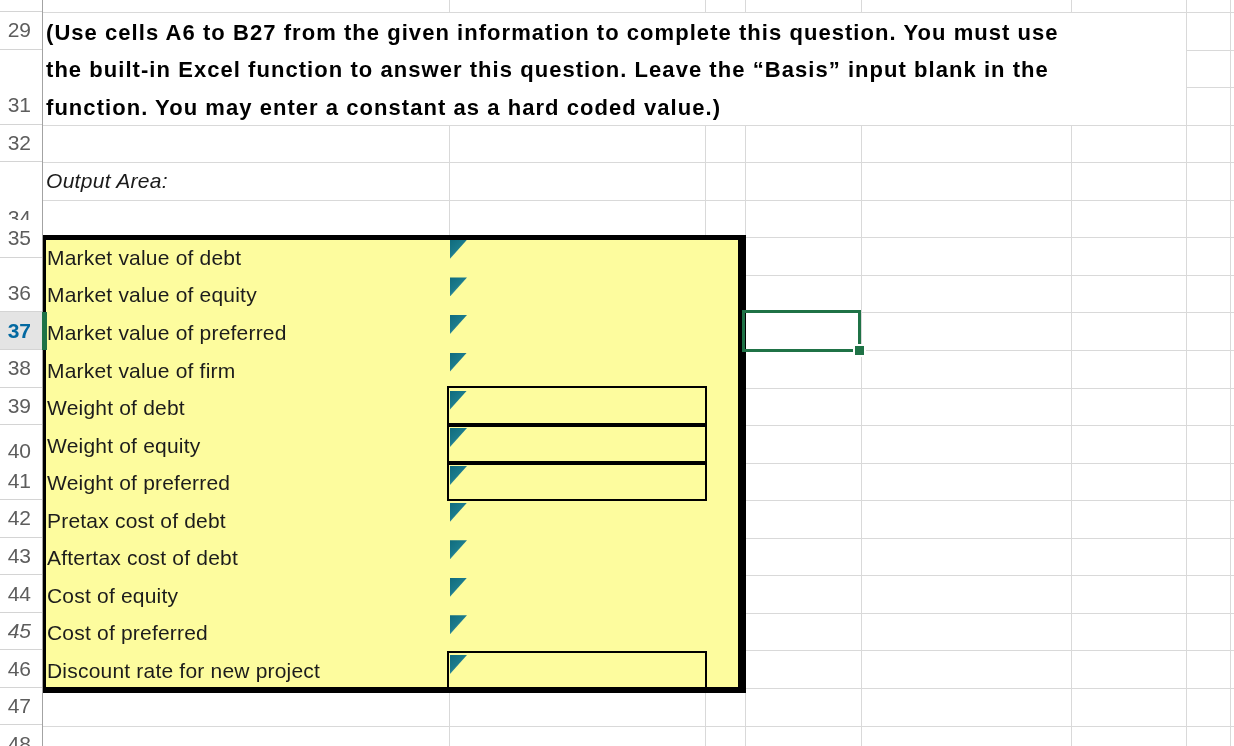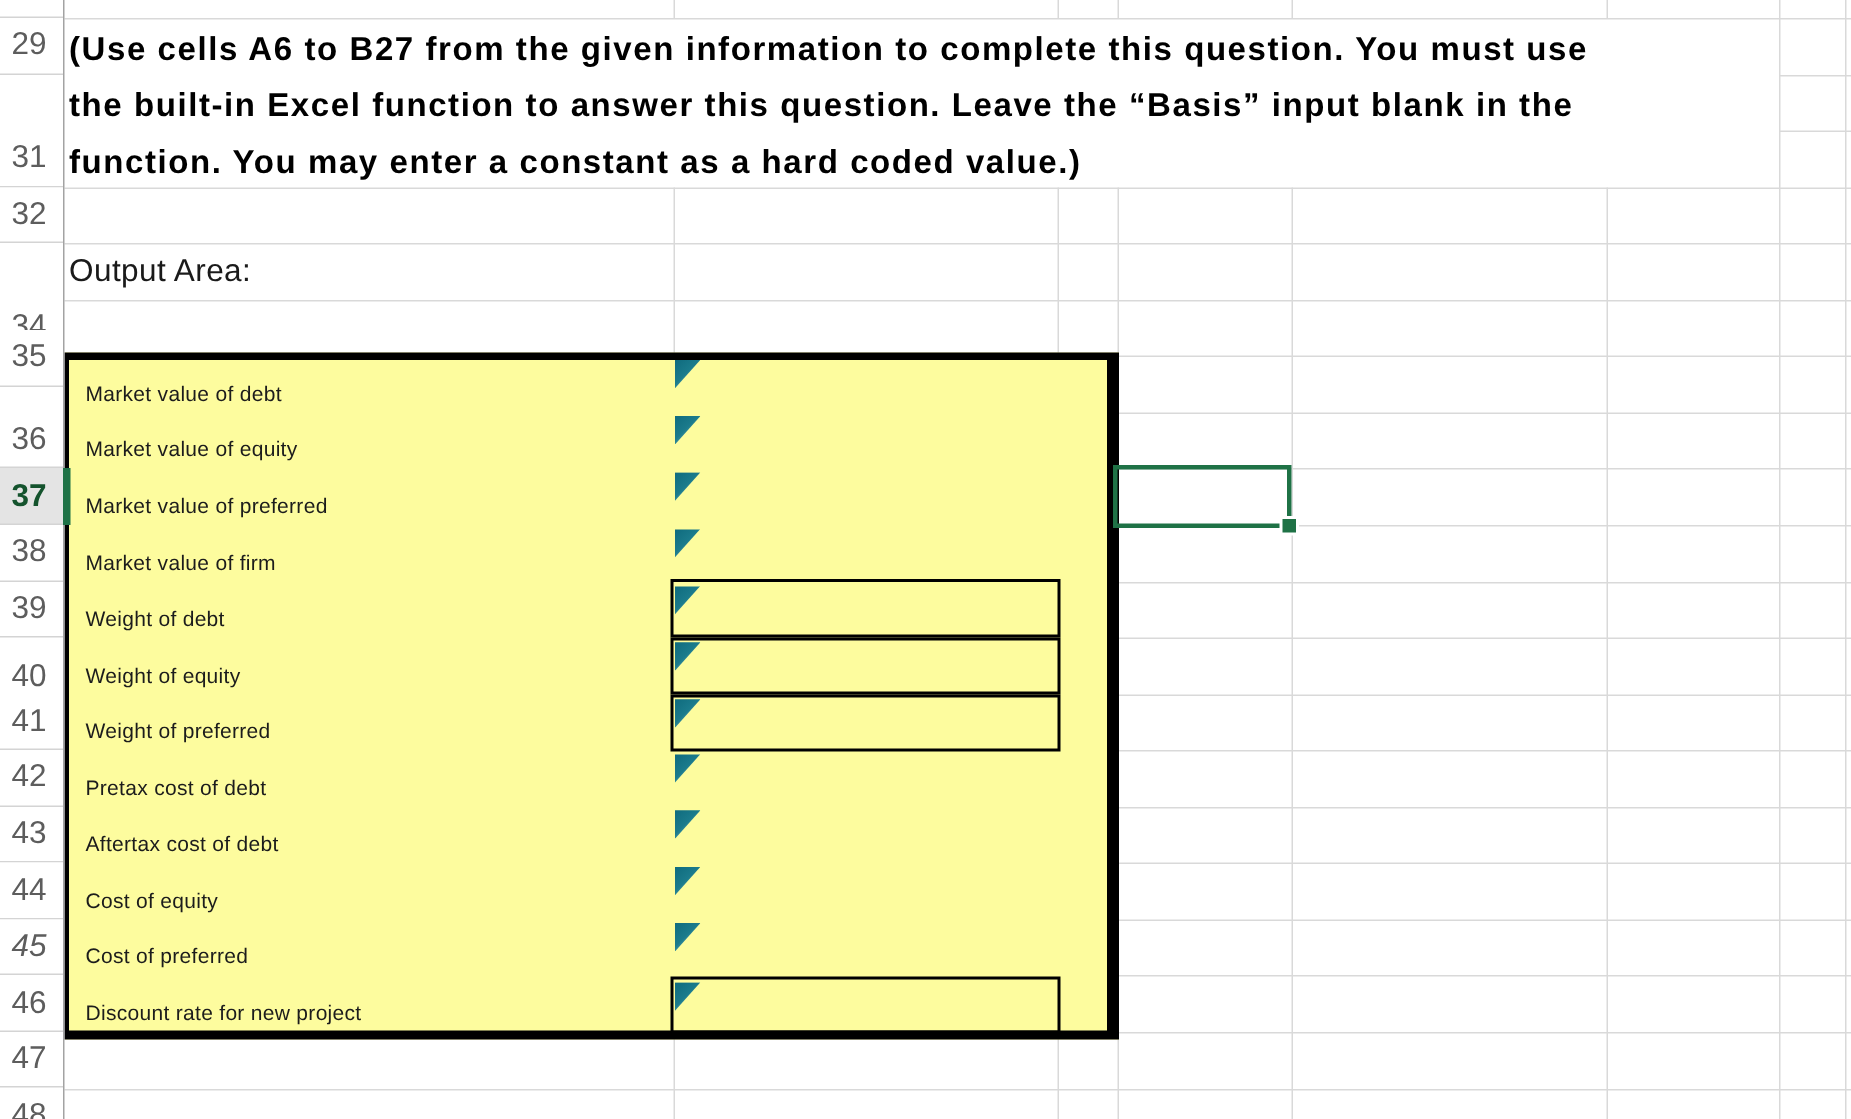--- a/index.html
+++ b/index.html
@@ -13,47 +13,47 @@
   .gh{height:1px;}
 
   
   #rowheader{position:absolute;left:0;top:0;width:42px;height:746px;z-index:7;background:#ffffff;border-right:1px solid #a3a3a3;}
   .rh-cell{
     position:absolute;left:0;width:42px;height:37.6px;box-sizing:border-box;
     display:flex;align-items:center;justify-content:flex-end;
     padding-right:11px;color:#5d5d5d;font-size:21px;
     border-bottom:1px solid #d4d4d4;background:#ffffff;
   }
-  .rh-cell.active{background:#e4e4e4;color:#14532d;font-weight:bold;}
+  .rh-cell.active{background:#e4e4e4;color:#0369a1;font-weight:bold;}
 
   #row37-bar{position:absolute;left:42px;top:312.4px;width:5px;height:37.6px;background:#1e7246;z-index:8;}
 
   
   .red-line{
     position:absolute;left:46px;width:1150px;height:37.6px;z-index:3;
     display:flex;align-items:flex-end;padding-bottom:4px;box-sizing:border-box;
     color:#000000;font-weight:bold;font-size:22px;letter-spacing:1.05px;white-space:nowrap;
   }
   
   #output-area{
     position:absolute;left:46px;top:162.2px;width:400px;height:37.6px;z-index:3;
     display:flex;align-items:flex-end;padding-bottom:7px;box-sizing:border-box;
-    font-size:21px;color:#1a1a1a;letter-spacing:0.3px;
+    font-style:italic;font-size:21px;color:#1a1a1a;letter-spacing:0.3px;
   }
 
   
   #yellow-box{
     position:absolute;left:42px;top:235px;width:704px;height:458px;z-index:2;box-sizing:border-box;
     background:#fdfc9e;
     border:4px solid #000;border-top-width:5px;border-right-width:8px;border-bottom-width:6px;
   }
   .cell-label{
     position:absolute;left:46px;width:398px;height:37.6px;z-index:4;
-    display:flex;align-items:flex-end;padding-bottom:5px;padding-left:11px;box-sizing:border-box;
-    font-size:14px;color:#1c1c1c;letter-spacing:0.2px;white-space:nowrap;
+    display:flex;align-items:flex-end;padding-bottom:5px;padding-left:1px;box-sizing:border-box;
+    font-size:21px;color:#1c1c1c;letter-spacing:0.2px;white-space:nowrap;
   }
   .input-box{
     position:absolute;left:447px;width:260px;z-index:3;box-sizing:border-box;
     border:2px solid #000;background:transparent;
   }
   .flag{
     position:absolute;left:450px;width:17px;height:19px;z-index:4;
     background:linear-gradient(135deg,#0f6b7e 0%,#1b7b8c 45%,#8fc6ce 92%);
     clip-path:polygon(0 0,100% 0,0 100%);
   }

